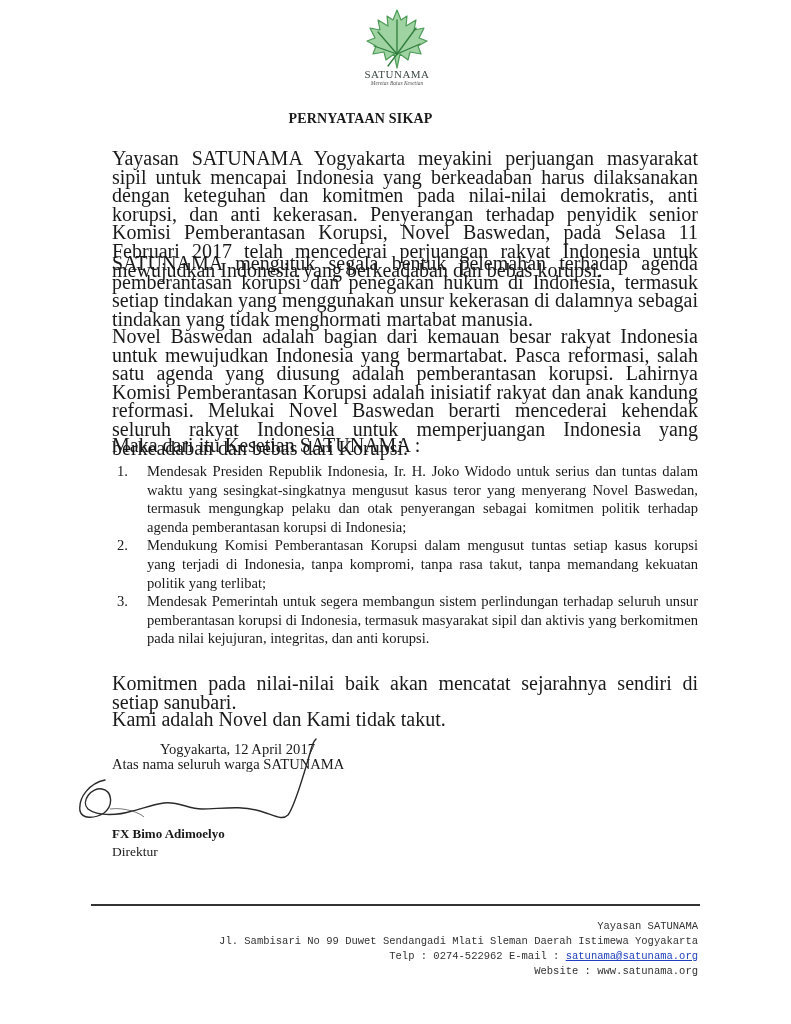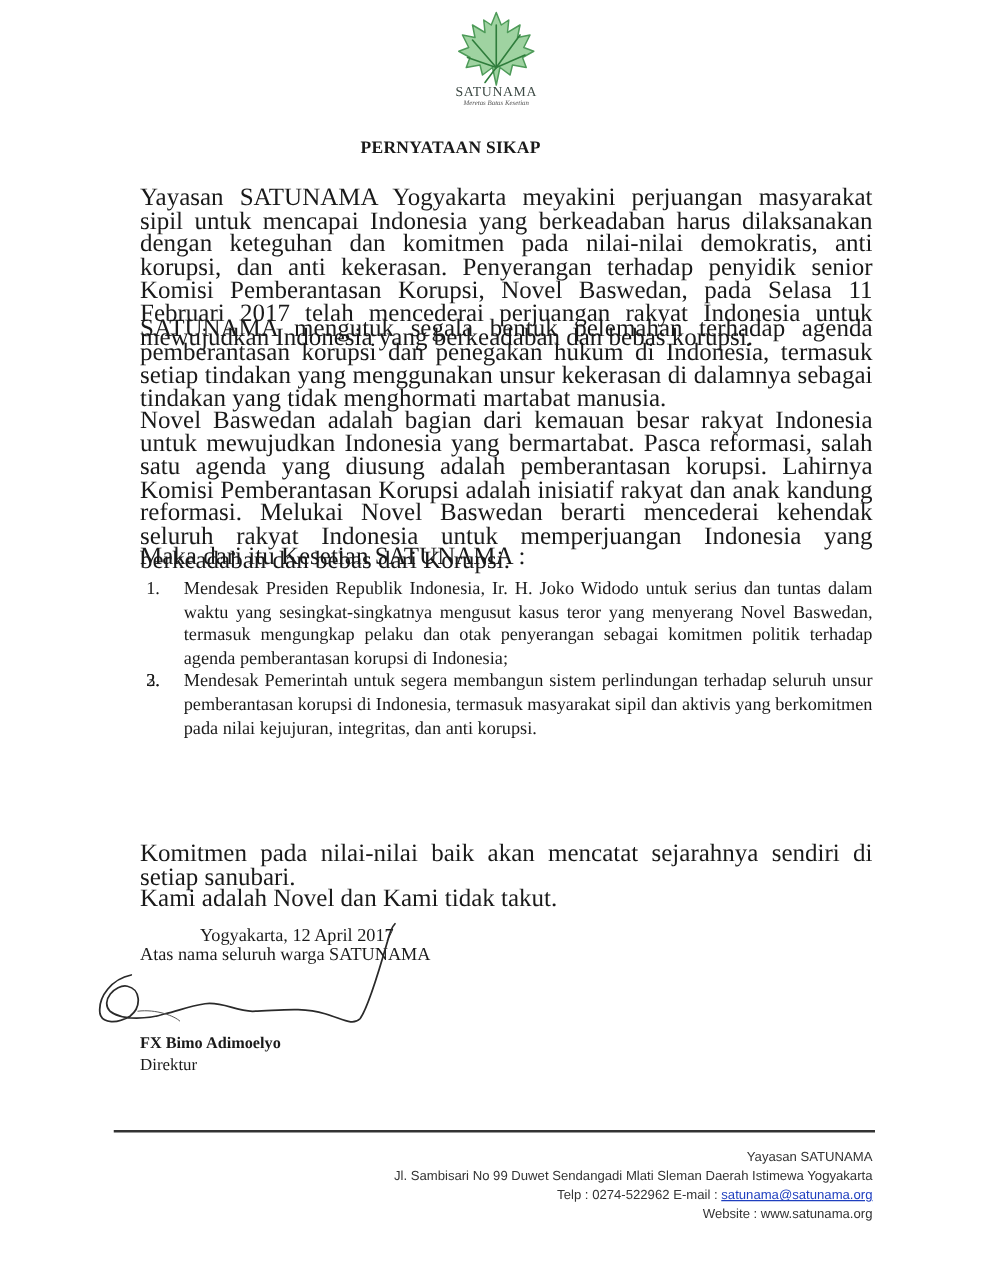--- a/index.html
+++ b/index.html
@@ -27,21 +27,21 @@
   .sig-line { position: absolute; left: 112px; font-family: "Liberation Serif", serif; font-size: 14.6px; line-height: 18.6px; }
   #place-date { top: 740px; margin-left: 48px; }
   #on-behalf { top: 755px; }
 
   #signature { position: absolute; left: 70px; top: 735px; width: 260px; height: 95px; }
 
   #signer-name { position: absolute; left: 112px; top: 826px; font-family: "Liberation Serif", serif; font-weight: bold; font-size: 13px; }
   #signer-title { position: absolute; left: 112px; top: 844px; font-family: "Liberation Serif", serif; font-size: 13.5px; }
 
   #footer-rule { position: absolute; left: 91px; top: 904px; width: 609px; height: 2px; background: #333; }
-  .foot { position: absolute; right: 93px; text-align: right; font-family: Liberation Sans, sans-serif; font-size: 10.5px; line-height: 15px; color: #333; white-space: nowrap; }
+  .foot { position: absolute; right: 93px; text-align: right; font-family: Liberation Mono, monospace; font-size: 10.5px; line-height: 15px; color: #333; white-space: nowrap; }
   #foot-org { top: 919px; }
   #foot-addr { top: 934px; }
   #foot-contact { top: 949px; }
   #foot-web { top: 964px; }
   .foot a { color: #1f3fbf; text-decoration: underline; }
 </style>
 </head>
 <body>
 
 <div id="logo">
@@ -67,20 +67,21 @@
 <div id="p3" class="para">Novel Baswedan adalah bagian dari kemauan besar rakyat Indonesia untuk mewujudkan Indonesia yang bermartabat. Pasca reformasi, salah satu agenda yang diusung adalah pemberantasan korupsi. Lahirnya Komisi Pemberantasan Korupsi adalah inisiatif rakyat dan anak kandung reformasi. Melukai Novel Baswedan berarti mencederai kehendak seluruh rakyat Indonesia untuk memperjuangan Indonesia yang berkeadaban dan bebas dari Korupsi.</div>
 <div id="p4" class="para">Maka dari itu Kesetian SATUNAMA :</div>
 
 <ol class="demands">
   <li>
     <span class="num">1.</span>
     <span>Mendesak Presiden Republik Indonesia, Ir. H. Joko Widodo untuk serius dan tuntas dalam waktu yang sesingkat-singkatnya mengusut kasus teror yang menyerang Novel Baswedan, termasuk mengungkap pelaku dan otak penyerangan sebagai komitmen politik terhadap agenda pemberantasan korupsi di Indonesia;</span>
   </li>
   <li>
     <span class="num">2.</span>
+    <span>Mendukung Komisi Pemberantasan Korupsi dalam mengusut tuntas setiap kasus korupsi yang terjadi di Indonesia, tanpa kompromi, tanpa rasa takut, tanpa memandang kekuatan politik yang terlibat;</span>
   </li>
   <li>
     <span class="num">3.</span>
     <span>Mendesak Pemerintah untuk segera membangun sistem perlindungan terhadap seluruh unsur pemberantasan korupsi di Indonesia, termasuk masyarakat sipil dan aktivis yang berkomitmen pada nilai kejujuran, integritas, dan anti korupsi.</span>
   </li>
 </ol>
 
 <div id="p5" class="para">Komitmen pada nilai-nilai baik akan mencatat sejarahnya sendiri di setiap sanubari.</div>
 <div id="p6" class="para">Kami adalah Novel dan Kami tidak takut.</div>
 

